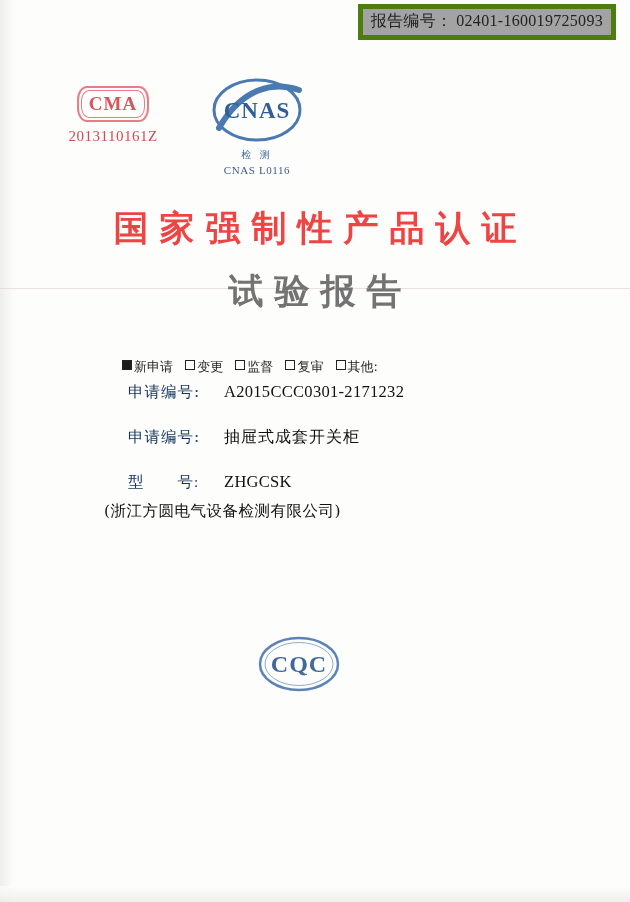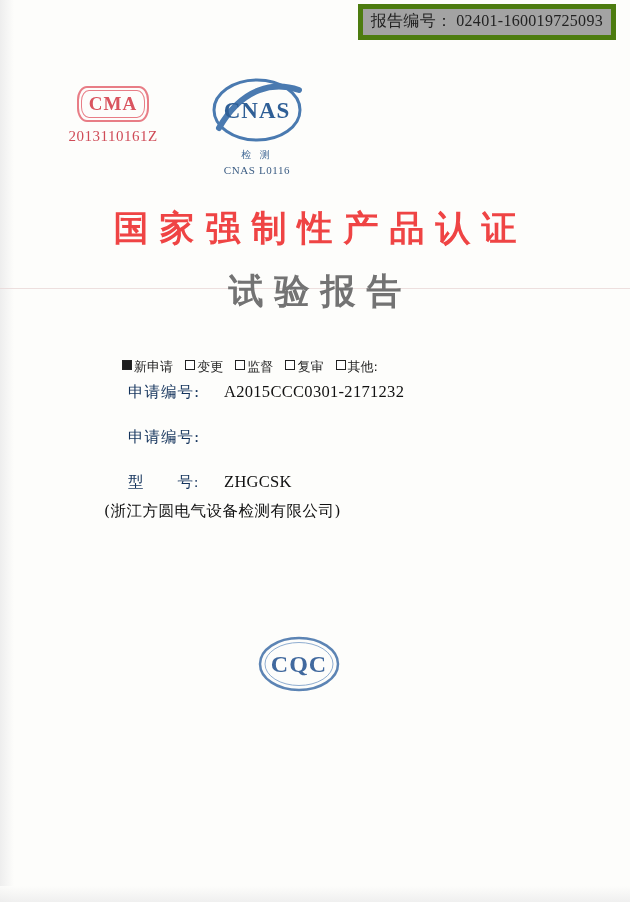--- a/index.html
+++ b/index.html
@@ -315,20 +315,21 @@
 
   <div class="fields">
 
     <div class="field-row">
       <div class="field-label">申请编号:</div>
       <div class="field-value">A2015CCC0301-2171232</div>
     </div>
 
     <div class="field-row">
       <div class="field-label">申请编号:</div>
+      <div class="field-value cjk">抽屉式成套开关柜</div>
     </div>
 
     <div class="field-row">
       <div class="field-label spaced">型　　号:</div>
       <div class="field-value">ZHGCSK</div>
     </div>
 
 
     <div class="field-sub">(浙江方圆电气设备检测有限公司)</div>
 

